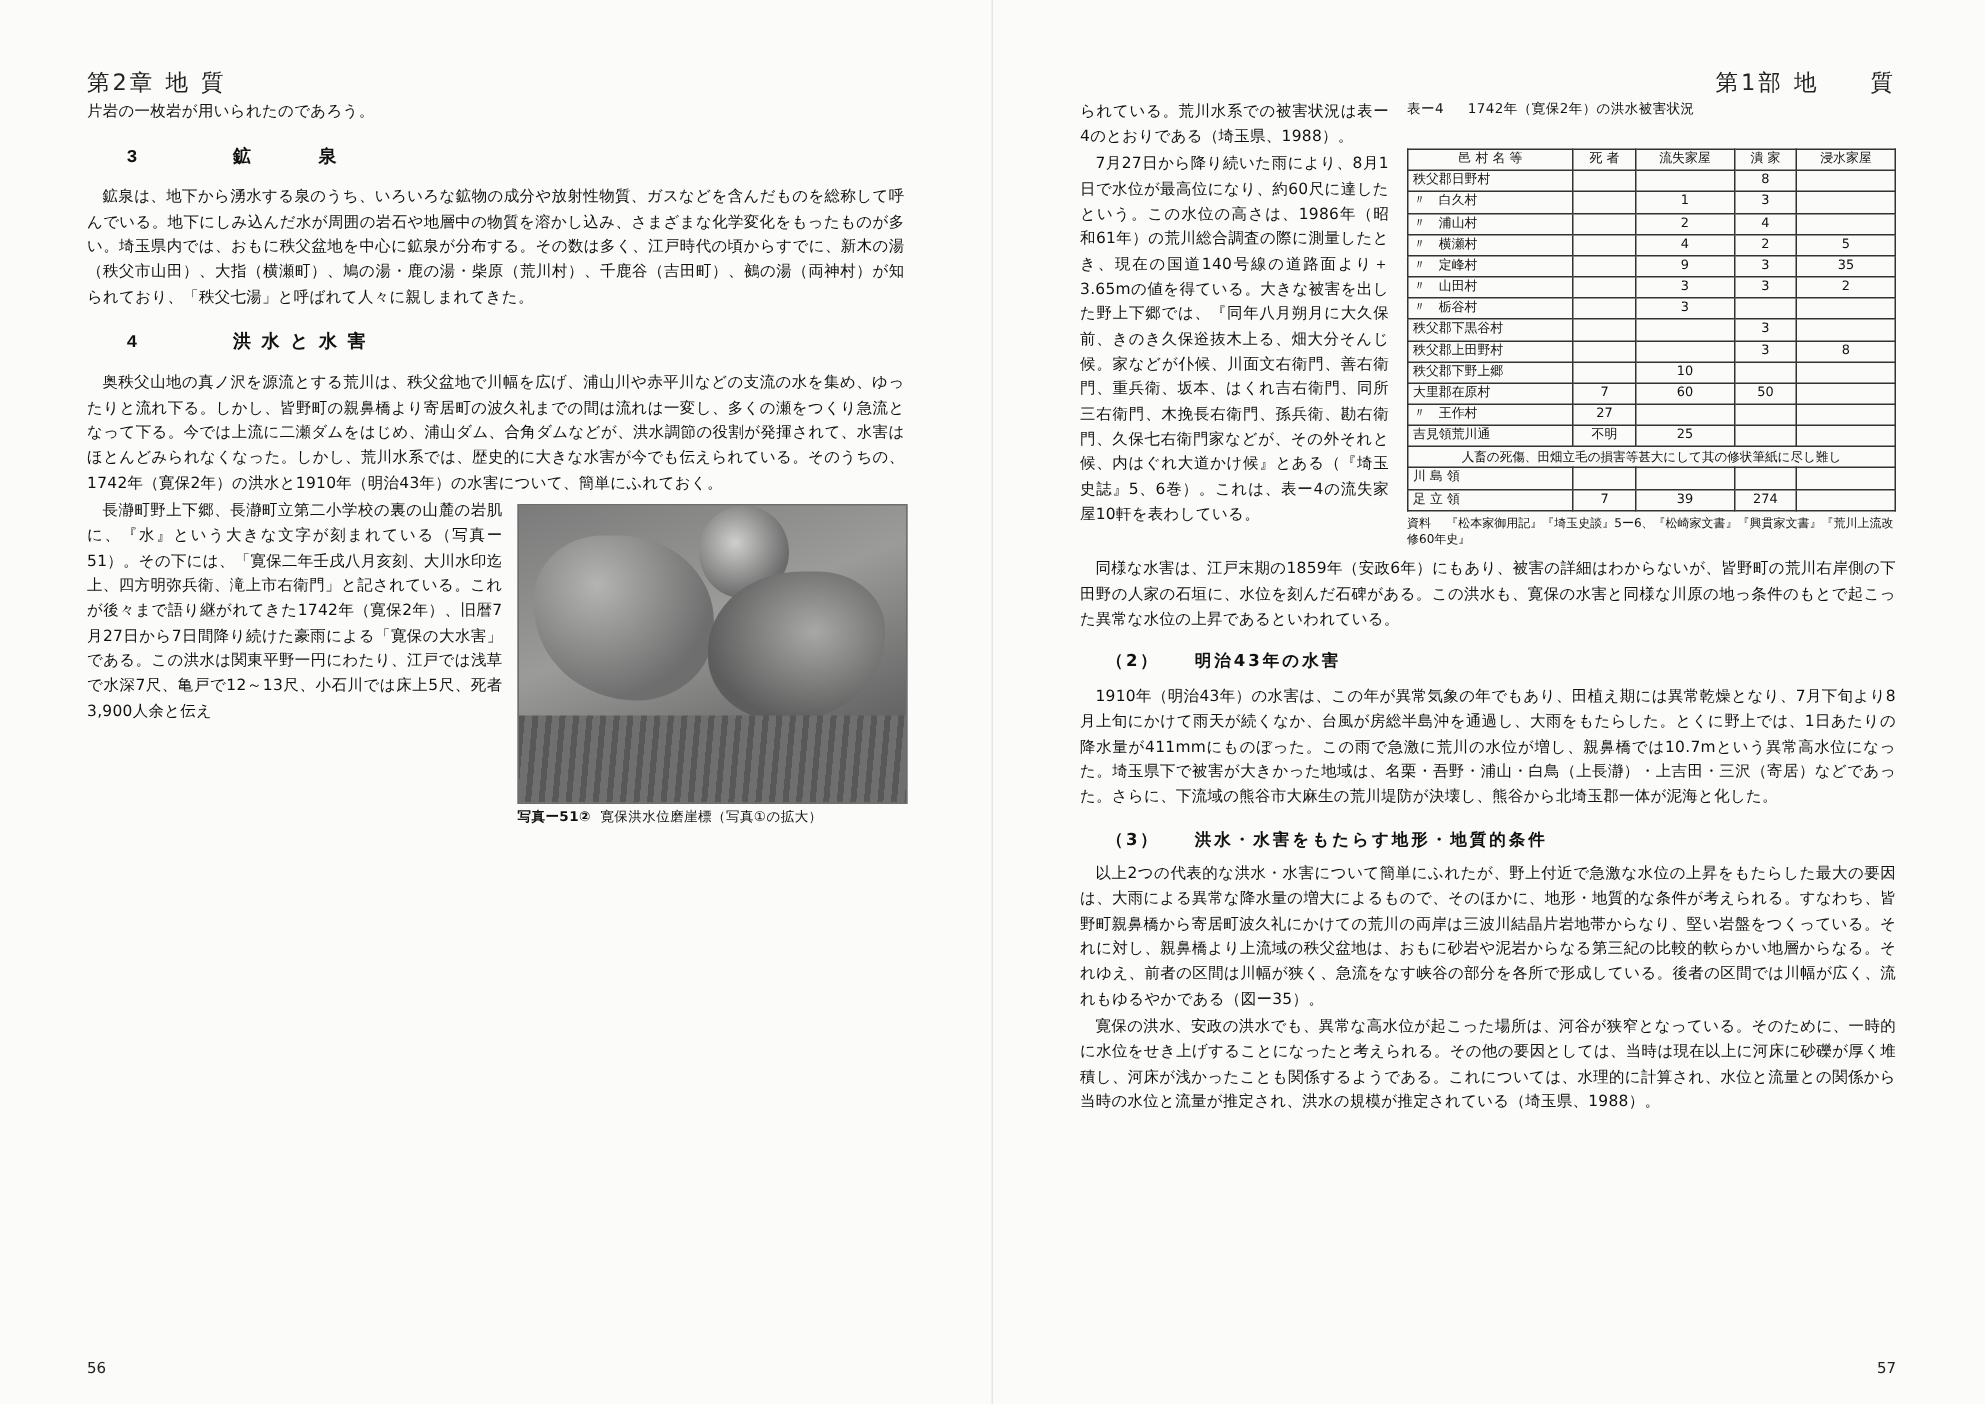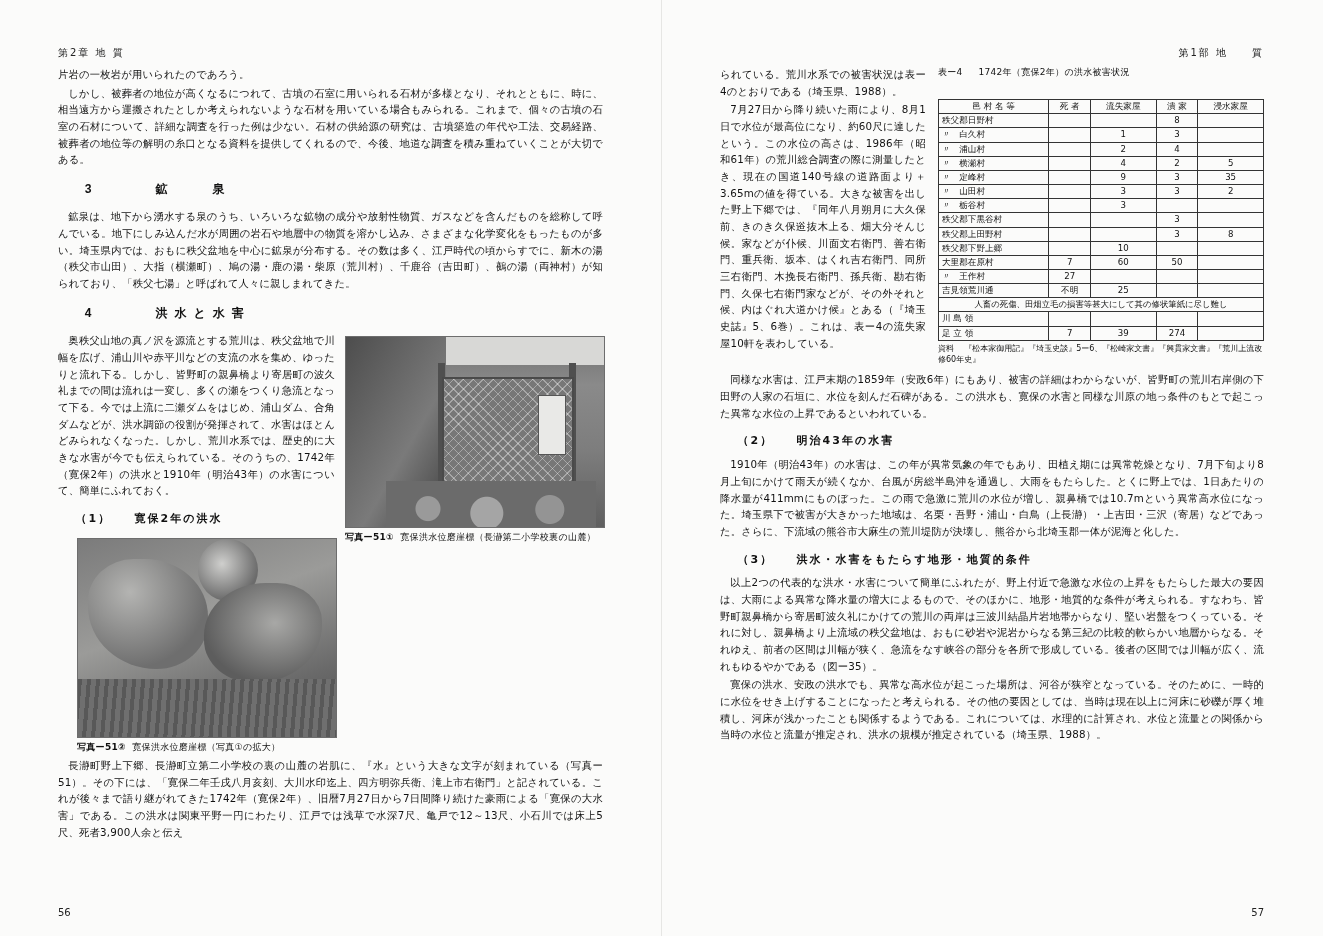--- a/index.html
+++ b/index.html
@@ -16,21 +16,21 @@
     display:flex;
   }
   .leaf{
     position:relative;
     width:661px;height:936px;
     box-sizing:border-box;
     padding:46px 58px 30px 58px;
   }
   .leaf.right{border-left:1px solid #e6e6e4;}
   .runhead{
-    font-size:10px;letter-spacing:2px;color:#222;
+    font-size:15px;letter-spacing:2px;color:#222;
     height:14px;margin-bottom:6px;
   }
   .runhead.r{text-align:right;}
   .body{
     font-size:10.3px;
     line-height:1.62;
     text-align:justify;
     letter-spacing:0.2px;
   }
   p{margin:0 0 2px 0;text-indent:1em;}
@@ -113,60 +113,37 @@
 </head>
 <body>
 
 <div class="page">
 
   <div class="leaf left">
     <div class="runhead">第2章 地 質</div>
 
     <div class="body">
       <p class="noind">片岩の一枚岩が用いられたのであろう。</p>
-      <p>しかし、被葬者の地位が高くなるにつれて、古墳の石室に用いられる石材が多様となり、それとともに、時に、相当遠方から運搬されたとしか考えられないような石材を用いている場合もみられる。これまで、個々の古墳の石室の石材について、詳細な調査を行った例は少ない。石材の供給源の研究は、古墳築造の年代や工法、交易経路、被葬者の地位等の解明の糸口となる資料を提供してくれるので、今後、地道な調査を積み重ねていくことが大切である。</p>
 
       <h3 class="sec">
         <span>3</span>
         &nbsp;&nbsp;
         <span>鉱　　泉</span>
       </h3>
       <p>鉱泉は、地下から湧水する泉のうち、いろいろな鉱物の成分や放射性物質、ガスなどを含んだものを総称して呼んでいる。地下にしみ込んだ水が周囲の岩石や地層中の物質を溶かし込み、さまざまな化学変化をもったものが多い。埼玉県内では、おもに秩父盆地を中心に鉱泉が分布する。その数は多く、江戸時代の頃からすでに、新木の湯（秩父市山田）、大指（横瀬町）、鳩の湯・鹿の湯・柴原（荒川村）、千鹿谷（吉田町）、鵺の湯（両神村）が知られており、「秩父七湯」と呼ばれて人々に親しまれてきた。</p>
 
       <h3 class="sec">
         <span>4</span>
         &nbsp;&nbsp;
         <span>洪水と水害</span>
       </h3>
 
-      <div class="figwrap">
-        <div class="figbox">
-          <div class="ph1">
-            <div class="sky"></div>
-            <div class="tree"></div>
-            <div class="post" style="left:92px;"></div>
-            <div class="post" style="right:28px;"></div>
-            <div class="fence"></div>
-            <div class="lantern"></div>
-            <div class="stones"></div>
-          </div>
-        </div>
-        <div class="figcap">
-          <b>写真ー51①</b>
-          &nbsp;<span>寛保洪水位磨崖標（長瀞第二小学校裏の山麓）</span>
-        </div>
-      </div>
 
       <p>奥秩父山地の真ノ沢を源流とする荒川は、秩父盆地で川幅を広げ、浦山川や赤平川などの支流の水を集め、ゆったりと流れ下る。しかし、皆野町の親鼻橋より寄居町の波久礼までの間は流れは一変し、多くの瀬をつくり急流となって下る。今では上流に二瀬ダムをはじめ、浦山ダム、合角ダムなどが、洪水調節の役割が発揮されて、水害はほとんどみられなくなった。しかし、荒川水系では、歴史的に大きな水害が今でも伝えられている。そのうちの、1742年（寛保2年）の洪水と1910年（明治43年）の水害について、簡単にふれておく。</p>
 
-      <h4 class="sub">
-        <span>（1）</span>
-        &nbsp;&nbsp;
-        <span>寛保2年の洪水</span>
-      </h4>
 
       <div class="figwrap">
         <div class="figbox two">
           <div class="ph2">
             <div class="rockA"></div>
             <div class="leaf1"></div>
             <div class="rockB"></div>
             <div class="water"></div>
           </div>
         </div>

